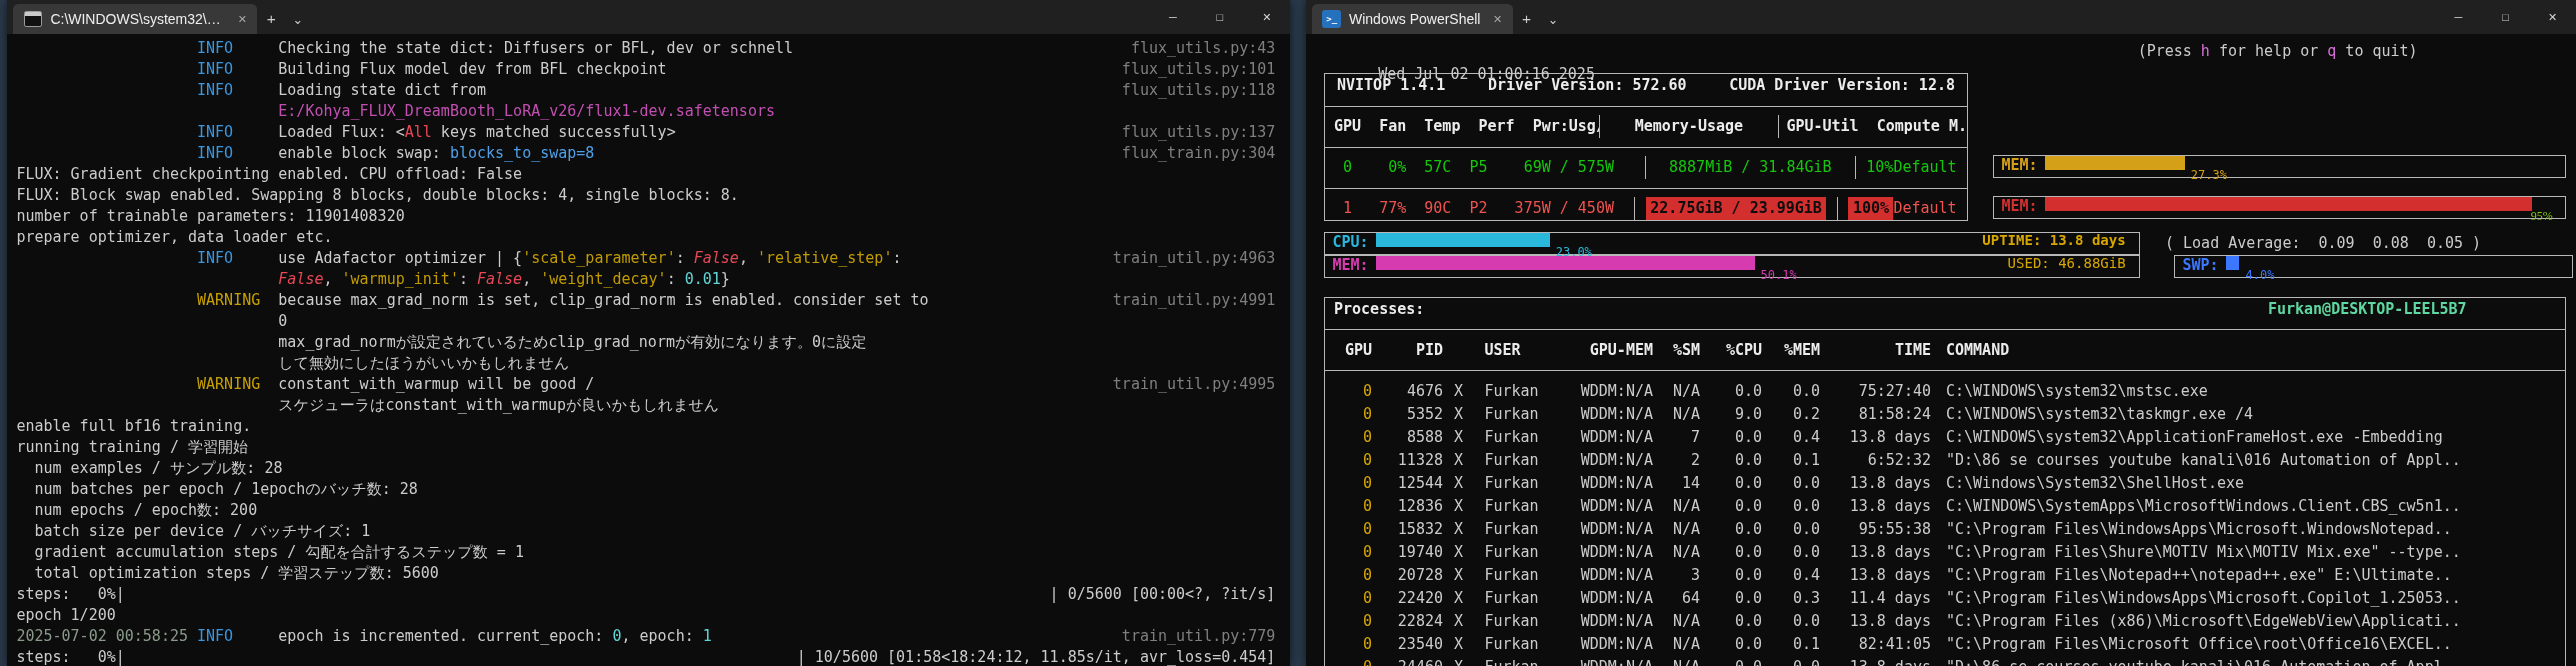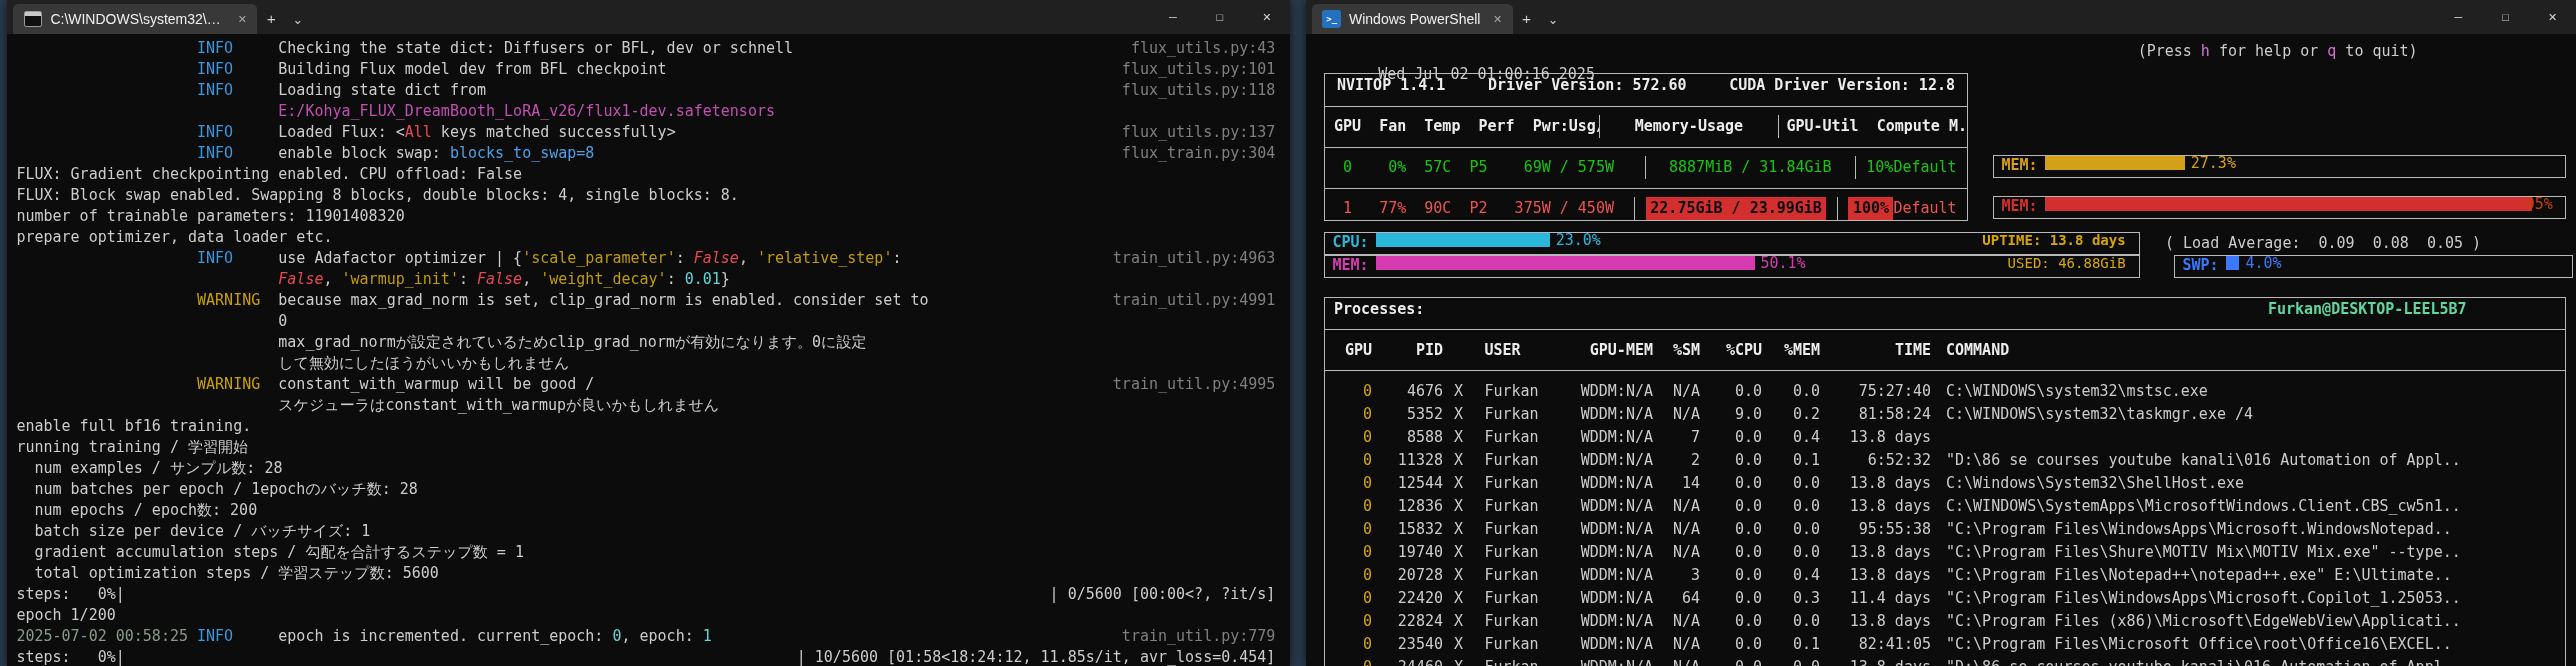--- a/index.html
+++ b/index.html
@@ -44,21 +44,21 @@
   .gp-c3h{flex:1;border-left:0.7px solid var(--border);padding-left:7.4px}
   .green{color:var(--green)} .redrow{color:var(--redrow)}
   .rev{background:var(--redfill);color:#0d0d0d;font-weight:bold;padding:0 4.4px}
   .side-col{flex:1;margin-left:25px;min-width:0}
   .side-col .bar-frame:first-child{margin-top:82px}
   .side-col .bar-frame + .bar-frame{margin-top:18px}
   .bar-frame{height:23px;border:0.7px solid var(--border);display:flex;padding:0 7.4px;gap:7.4px}
   .bar-label{flex:none;font-weight:bold}
   .bar-track{flex:1;height:14px;position:relative}
   .bar-fill{position:absolute;left:0;top:0;bottom:0}
-  .bar-val{position:absolute;top:0;line-height:14px;font-size:15px}
+  .bar-val{position:absolute;top:12px;line-height:14px;font-size:12px}
   .bar-right{position:absolute;right:6px;top:0;line-height:14px;font-size:14px}
   .w-main{width:816px;flex:none}
   .w-swp{width:399px;flex:none;margin-left:34px}
   .stat-row{display:flex;align-items:center;height:23px}
   .stat-row.first{margin-top:10.4px}
   .load-text{margin-left:25px;white-space:pre;color:var(--fg)}
   .proc-panel{margin-top:19px;border:0.7px solid var(--border)}
   .pp-title{height:23px;line-height:23px;display:flex;justify-content:space-between;padding:0 9px}
   .user-host{color:var(--userhost);margin-right:89px;font-weight:bold}
   .pp-grid{display:grid;grid-template-columns:47px 71px 31px 83px 96px 47px 62px 58px 111px 1fr;height:23px;line-height:23px;white-space:pre}
@@ -166,21 +166,21 @@
             <span class="bar-label" style="color: rgb(212, 160, 23);">MEM:</span>
             <div class="bar-track">
               <div class="bar-fill" style="width: 27.3%; background: rgb(212, 160, 23);"></div>
               <span class="bar-val" style="left: calc(27.3% + 6px); color: rgb(212, 160, 23);">27.3%</span>
             </div>
           </div>
           <div class="bar-frame">
             <span class="bar-label" style="color: rgb(211, 47, 47);">MEM:</span>
             <div class="bar-track">
               <div class="bar-fill" style="width: 95%; background: rgb(211, 47, 47);"></div>
-              <span class="bar-val" style="right: 4.4px; color: #c2410c;">95%</span>
+              <span class="bar-val" style="right: 4.4px; color: #84cc16; font-family: Liberation Serif, serif;">95%</span>
             </div>
           </div>
         </div>
     </div>
 
     <div class="stat-row first">
       <div id="cpu-frame-slot" style="display:contents"><div class="bar-frame w-main">
             <span class="bar-label" style="color: rgb(41, 184, 219);">CPU:</span>
             <div class="bar-track">
               <div class="bar-fill" style="width: 23%; background: rgb(41, 184, 219);"></div>
@@ -212,21 +212,21 @@
       <div class="pp-title">
         <span class="bold">Processes:</span>
         <span class="user-host">Furkan@DESKTOP-LEEL5B7</span>
       </div>
       <div class="sep-row"></div>
       <div class="pp-grid pp-header" id="proc-header"><div class="pa-r">GPU</div><div class="pa-r">PID</div><div class="pa-c"></div><div class="pa-l">USER</div><div class="pa-r">GPU-MEM</div><div class="pa-r">%SM</div><div class="pa-r">%CPU</div><div class="pa-r">%MEM</div><div class="pa-r">TIME</div><div class="pa-cmd">COMMAND</div></div>
       <div class="sep-row"></div>
       <div id="proc-rows">
           <div class="pp-grid"><div class="pa-r pc-gpu">0</div><div class="pa-r">4676</div><div class="pa-c">X</div><div class="pa-l">Furkan</div><div class="pa-r">WDDM:N/A</div><div class="pa-r">N/A</div><div class="pa-r">0.0</div><div class="pa-r">0.0</div><div class="pa-r">75:27:40</div><div class="pa-cmd">C:\WINDOWS\system32\mstsc.exe</div></div>
           <div class="pp-grid"><div class="pa-r pc-gpu">0</div><div class="pa-r">5352</div><div class="pa-c">X</div><div class="pa-l">Furkan</div><div class="pa-r">WDDM:N/A</div><div class="pa-r">N/A</div><div class="pa-r">9.0</div><div class="pa-r">0.2</div><div class="pa-r">81:58:24</div><div class="pa-cmd">C:\WINDOWS\system32\taskmgr.exe /4</div></div>
-          <div class="pp-grid"><div class="pa-r pc-gpu">0</div><div class="pa-r">8588</div><div class="pa-c">X</div><div class="pa-l">Furkan</div><div class="pa-r">WDDM:N/A</div><div class="pa-r">7</div><div class="pa-r">0.0</div><div class="pa-r">0.4</div><div class="pa-r">13.8 days</div></div>
+          <div class="pp-grid"><div class="pa-r pc-gpu">0</div><div class="pa-r">8588</div><div class="pa-c">X</div><div class="pa-l">Furkan</div><div class="pa-r">WDDM:N/A</div><div class="pa-r">7</div><div class="pa-r">0.0</div><div class="pa-r">0.4</div><div class="pa-r">13.8 days</div><div class="pa-cmd">C:\WINDOWS\system32\ApplicationFrameHost.exe -Embedding</div></div>
           <div class="pp-grid"><div class="pa-r pc-gpu">0</div><div class="pa-r">11328</div><div class="pa-c">X</div><div class="pa-l">Furkan</div><div class="pa-r">WDDM:N/A</div><div class="pa-r">2</div><div class="pa-r">0.0</div><div class="pa-r">0.1</div><div class="pa-r">6:52:32</div><div class="pa-cmd">"D:\86 se courses youtube kanali\016 Automation of Appl..</div></div>
           <div class="pp-grid"><div class="pa-r pc-gpu">0</div><div class="pa-r">12544</div><div class="pa-c">X</div><div class="pa-l">Furkan</div><div class="pa-r">WDDM:N/A</div><div class="pa-r">14</div><div class="pa-r">0.0</div><div class="pa-r">0.0</div><div class="pa-r">13.8 days</div><div class="pa-cmd">C:\Windows\System32\ShellHost.exe</div></div>
           <div class="pp-grid"><div class="pa-r pc-gpu">0</div><div class="pa-r">12836</div><div class="pa-c">X</div><div class="pa-l">Furkan</div><div class="pa-r">WDDM:N/A</div><div class="pa-r">N/A</div><div class="pa-r">0.0</div><div class="pa-r">0.0</div><div class="pa-r">13.8 days</div><div class="pa-cmd">C:\WINDOWS\SystemApps\MicrosoftWindows.Client.CBS_cw5n1..</div></div>
           <div class="pp-grid"><div class="pa-r pc-gpu">0</div><div class="pa-r">15832</div><div class="pa-c">X</div><div class="pa-l">Furkan</div><div class="pa-r">WDDM:N/A</div><div class="pa-r">N/A</div><div class="pa-r">0.0</div><div class="pa-r">0.0</div><div class="pa-r">95:55:38</div><div class="pa-cmd">"C:\Program Files\WindowsApps\Microsoft.WindowsNotepad..</div></div>
           <div class="pp-grid"><div class="pa-r pc-gpu">0</div><div class="pa-r">19740</div><div class="pa-c">X</div><div class="pa-l">Furkan</div><div class="pa-r">WDDM:N/A</div><div class="pa-r">N/A</div><div class="pa-r">0.0</div><div class="pa-r">0.0</div><div class="pa-r">13.8 days</div><div class="pa-cmd">"C:\Program Files\Shure\MOTIV Mix\MOTIV Mix.exe" --type..</div></div>
           <div class="pp-grid"><div class="pa-r pc-gpu">0</div><div class="pa-r">20728</div><div class="pa-c">X</div><div class="pa-l">Furkan</div><div class="pa-r">WDDM:N/A</div><div class="pa-r">3</div><div class="pa-r">0.0</div><div class="pa-r">0.4</div><div class="pa-r">13.8 days</div><div class="pa-cmd">"C:\Program Files\Notepad++\notepad++.exe" E:\Ultimate..</div></div>
           <div class="pp-grid"><div class="pa-r pc-gpu">0</div><div class="pa-r">22420</div><div class="pa-c">X</div><div class="pa-l">Furkan</div><div class="pa-r">WDDM:N/A</div><div class="pa-r">64</div><div class="pa-r">0.0</div><div class="pa-r">0.3</div><div class="pa-r">11.4 days</div><div class="pa-cmd">"C:\Program Files\WindowsApps\Microsoft.Copilot_1.25053..</div></div>
           <div class="pp-grid"><div class="pa-r pc-gpu">0</div><div class="pa-r">22824</div><div class="pa-c">X</div><div class="pa-l">Furkan</div><div class="pa-r">WDDM:N/A</div><div class="pa-r">N/A</div><div class="pa-r">0.0</div><div class="pa-r">0.0</div><div class="pa-r">13.8 days</div><div class="pa-cmd">"C:\Program Files (x86)\Microsoft\EdgeWebView\Applicati..</div></div>
           <div class="pp-grid"><div class="pa-r pc-gpu">0</div><div class="pa-r">23540</div><div class="pa-c">X</div><div class="pa-l">Furkan</div><div class="pa-r">WDDM:N/A</div><div class="pa-r">N/A</div><div class="pa-r">0.0</div><div class="pa-r">0.1</div><div class="pa-r">82:41:05</div><div class="pa-cmd">"C:\Program Files\Microsoft Office\root\Office16\EXCEL..</div></div>
           <div class="pp-grid"><div class="pa-r pc-gpu">0</div><div class="pa-r">24460</div><div class="pa-c">X</div><div class="pa-l">Furkan</div><div class="pa-r">WDDM:N/A</div><div class="pa-r">N/A</div><div class="pa-r">0.0</div><div class="pa-r">0.0</div><div class="pa-r">13.8 days</div><div class="pa-cmd">"D:\86 se courses youtube kanali\016 Automation of Appl..</div></div>

